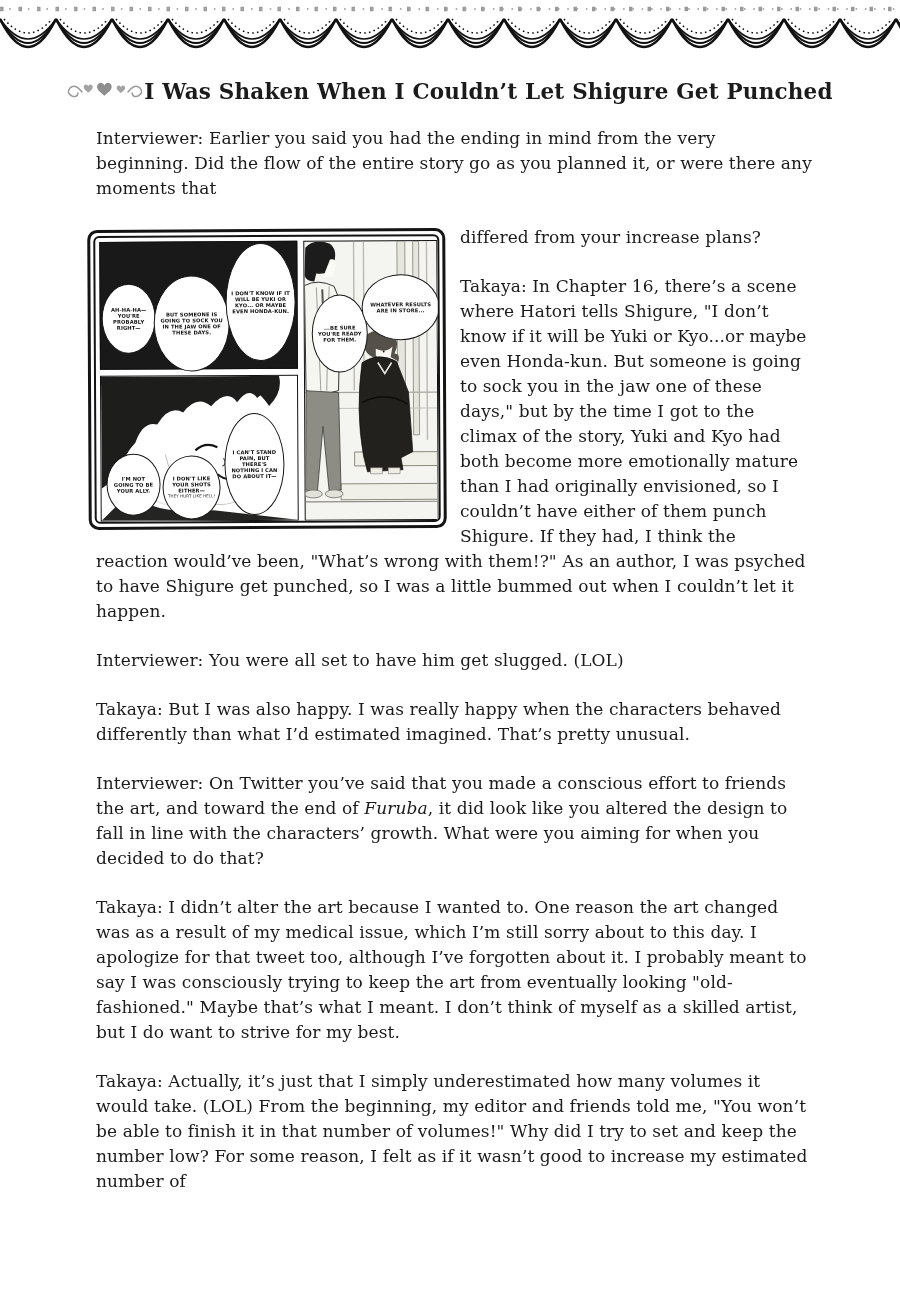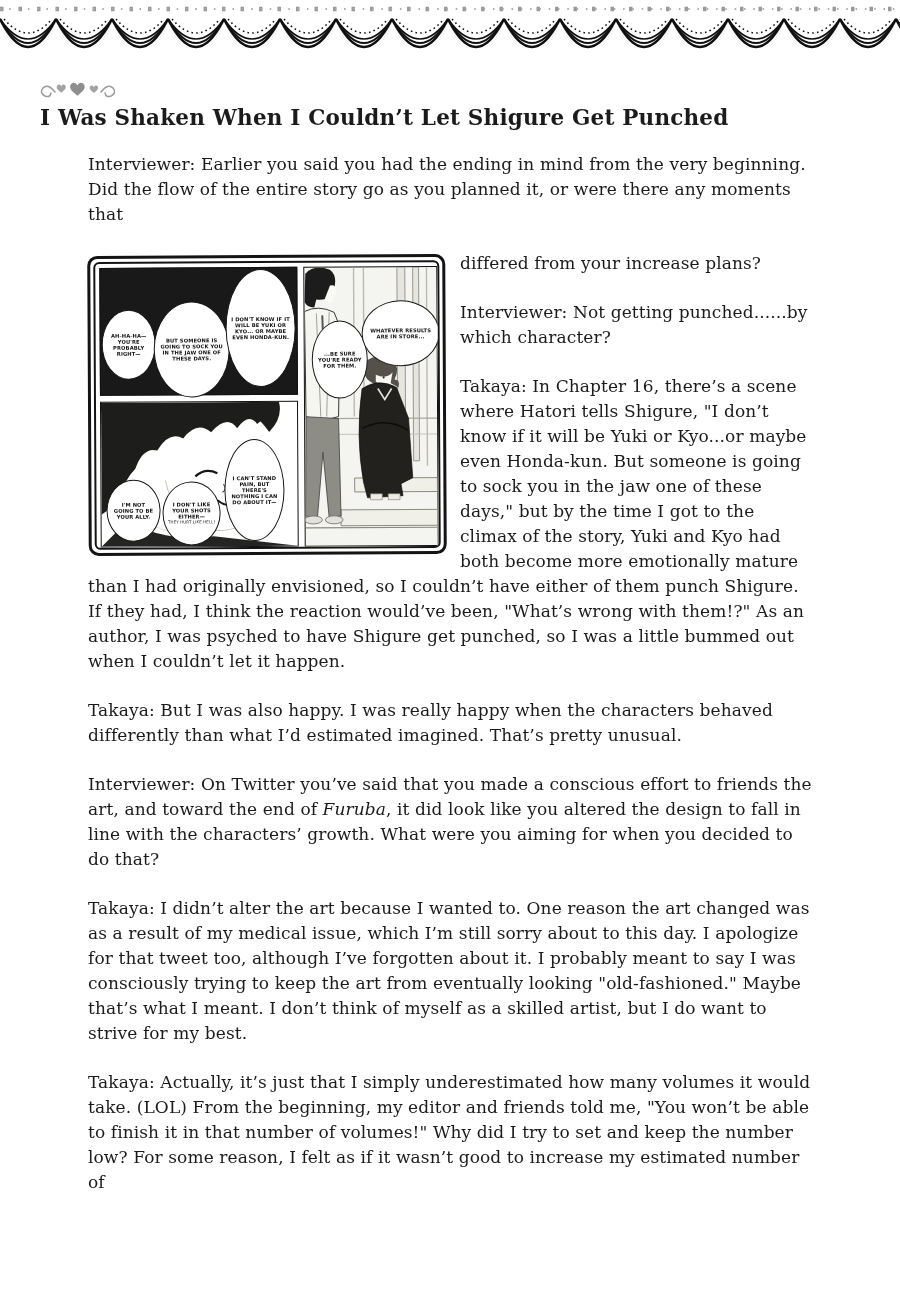--- a/index.html
+++ b/index.html
@@ -3,25 +3,25 @@
 <meta charset="utf-8">
 <style>
   html,body { margin:0; padding:0; background:#ffffff; }
   .page {
     width:900px; height:1291px; background:#ffffff; overflow:hidden;
     display:flex; flex-direction:column; position:relative;
     font-family:"DejaVu Serif", serif; color:#1b1b1b;
   }
   .lace { display:block; flex:0 0 auto; }
 
-  .title-row { display:flex; align-items:flex-start; justify-content:center; gap:1px; margin:16px 40px 6px;flex-direction:column; }
+  .title-row { display:flex; align-items:center; justify-content:center; gap:1px; margin:16px 40px 6px; }
   .page-title { font-size:21.5px; font-weight:700; margin:0; letter-spacing:0.2px; white-space:nowrap; }
 
   .content { margin:16px 88px 0; font-size:17px; line-height:25px; letter-spacing:0.1px; }
-  .content p { margin:0 0 24px 0; }
+  .content p { margin:0 0 24px 8px; }
   .content i { }
 
   
   .manga { float:left; width:358px; height:300px; margin:4px 14px 6px 0; }
   .manga-outer { width:100%; height:100%; box-sizing:border-box; border:3px solid #141414; border-radius:10px; padding:3px; transform:rotate(-0.3deg); background:#fff; }
   .manga-inner { position:relative; width:100%; height:100%; box-sizing:border-box; border:2px solid #141414; border-radius:6px; background:#fff; overflow:hidden; }
   .mp { position:absolute; box-sizing:border-box; border:1px solid #111; }
   .mp-dark   { left:4px;  top:4px;   width:198px; height:128px; background:#191919; }
   .mp-right  { left:208px; top:4px;  width:134px; height:280px; background:#f4f4f0; }
   .mp-bottom { left:4px;  top:138px; width:198px; height:146px; background:#ffffff; }
@@ -162,21 +162,21 @@
           </div>
           <div class="bub b8">
               <span>I CAN'T STAND PAIN, BUT THERE'S NOTHING I CAN DO ABOUT IT—</span>
             </div>
 
         </div>
       </div>
     </div>
 
     <p>differed from your increase plans?</p>
-    <p>Interviewer: Not getting punched......by which character?</p>
     <p>Takaya: In Chapter 16, there’s a scene where Hatori tells Shigure, "I don’t know if it will be Yuki or Kyo...or maybe even Honda-kun. But someone is going to sock you in the jaw one of these days," but by the time I got to the climax of the story, Yuki and Kyo had both become more emotionally mature than I had originally envisioned, so I couldn’t have either of them punch Shigure. If they had, I think the reaction would’ve been, "What’s wrong with them!?" As an author, I was psyched to have Shigure get punched, so I was a little bummed out when I couldn’t let it happen.</p>
+    <p>Interviewer: You were all set to have him get slugged. (LOL)</p>
     <p>Takaya: But I was also happy. I was really happy when the characters behaved differently than what I’d estimated imagined. That’s pretty unusual.</p>
     <p><span>Interviewer: On Twitter you’ve said that you made a conscious effort to friends the art, and toward the end of </span><i>Furuba</i><span>, it did look like you altered the design to fall in line with the characters’ growth. What were you aiming for when you decided to do that?</span></p>
     <p>Takaya: I didn’t alter the art because I wanted to. One reason the art changed was as a result of my medical issue, which I’m still sorry about to this day. I apologize for that tweet too, although I’ve forgotten about it. I probably meant to say I was consciously trying to keep the art from eventually looking "old-fashioned." Maybe that’s what I meant. I don’t think of myself as a skilled artist, but I do want to strive for my best.</p>
     <p>Takaya: Actually, it’s just that I simply underestimated how many volumes it would take. (LOL) From the beginning, my editor and friends told me, "You won’t be able to finish it in that number of volumes!" Why did I try to set and keep the number low? For some reason, I felt as if it wasn’t good to increase my estimated number of</p>
   </div>
 
 </div>
 
 </body></html>

